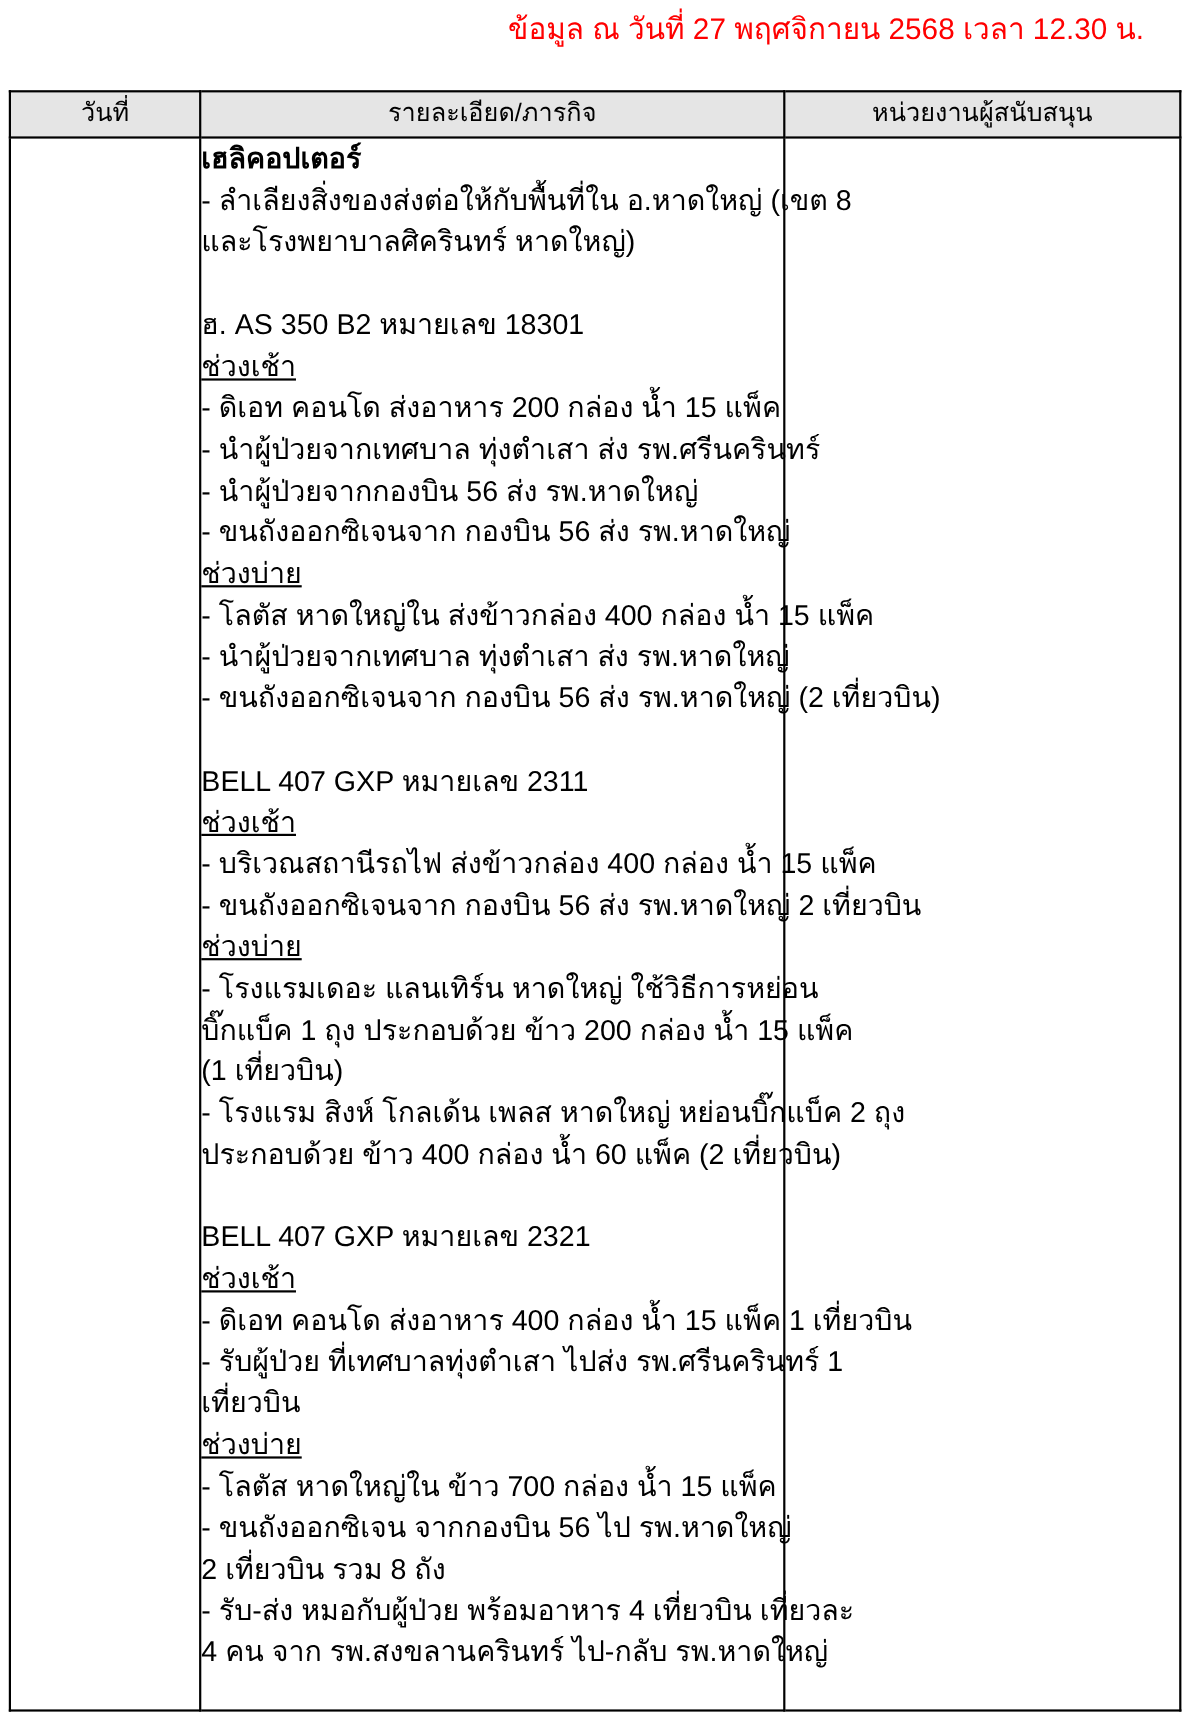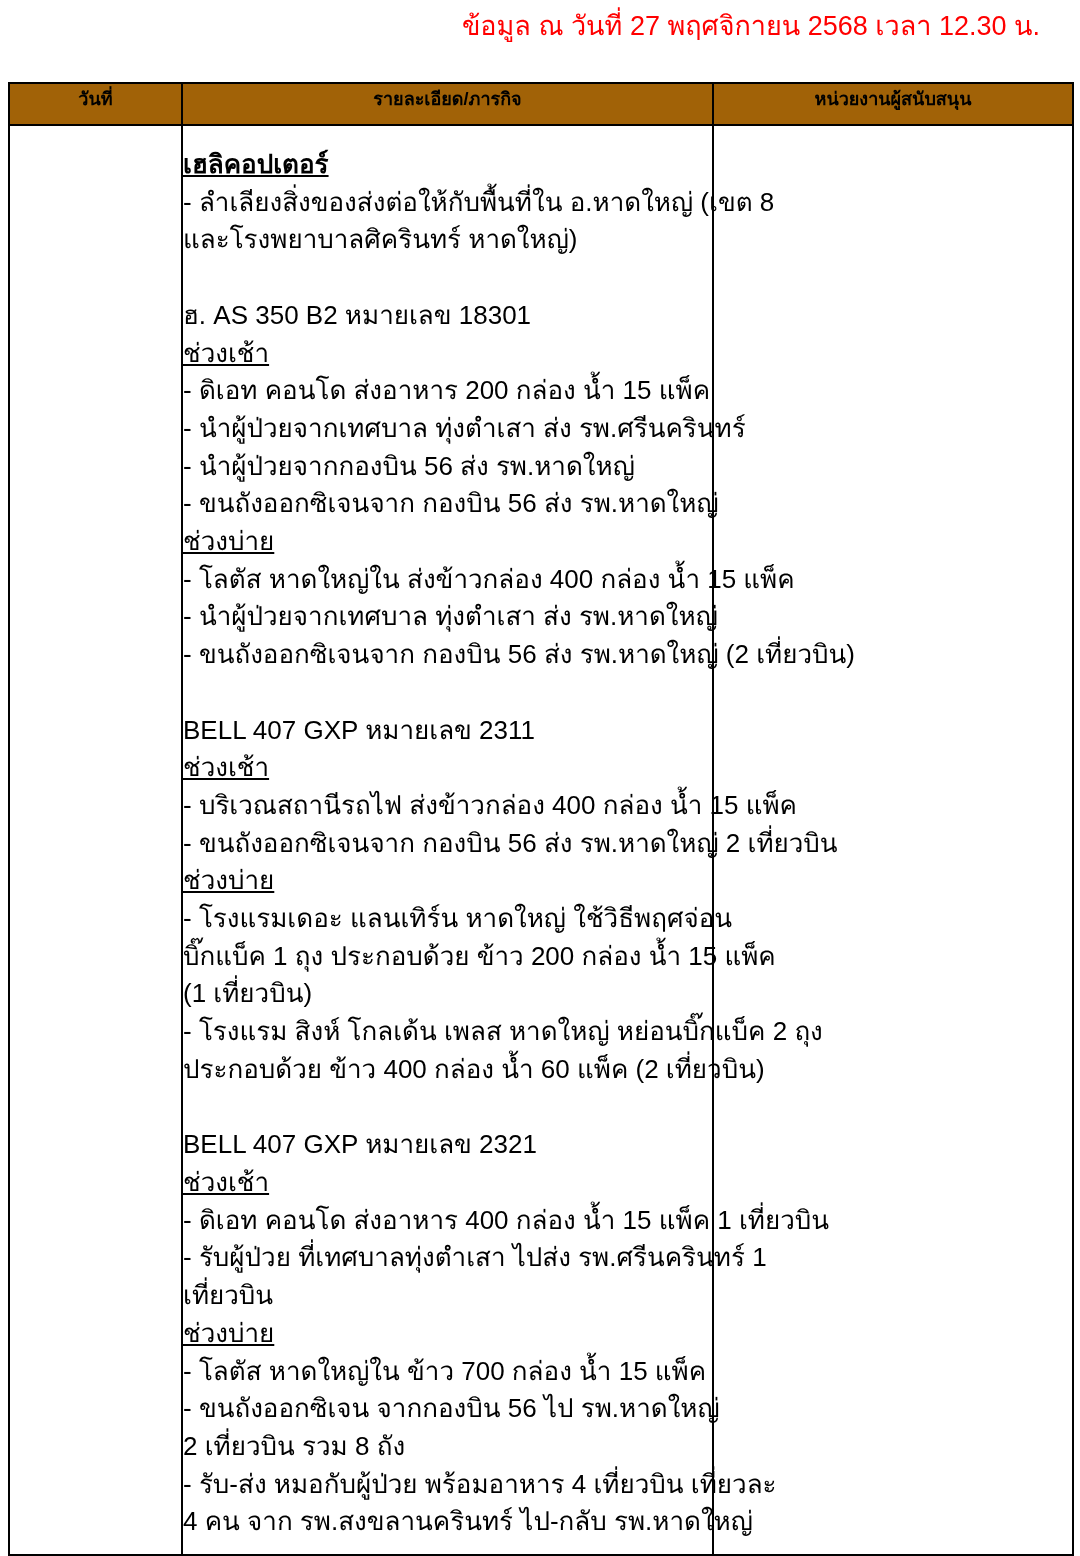--- a/index.html
+++ b/index.html
@@ -30,43 +30,43 @@
   }
   table.doc-table th, table.doc-table td{
     border:2px solid #000;
     vertical-align:top;
     padding:0;
   }
   .col-date{width:173px;}
   .col-details{width:531px;}
   .col-supporter{width:360px;}
   thead th{
-    background:#a16207;
+    background:#e5e5e5;
     height:40px;
     vertical-align:middle;
     text-align:center;
-    font-size:18px;
-    font-weight:700;
+    font-size:23px;
+    font-weight:400;
   }
   tbody td{
     height:1428px;
     background:#ffffff;
   }
   .details-cell{
     padding:5px 8px 0 11px;
     font-size:26px;
     line-height:37.7px;
   }
   .line{
     white-space:nowrap;
     min-height:37.7px;
   }
   .line.bold{font-weight:400;}
   .line.underline{text-decoration:underline;}
-  .line.bold-underline{font-weight:700;text-decoration:underline;margin-top:20px;}
+  .line.bold-underline{font-weight:700;}
   .line.blank{visibility:hidden;}
 </style>
 </head>
 <body>
 
 <div class="page">
 
   <div class="timestamp">ข้อมูล ณ วันที่ 27 พฤศจิกายน 2568 เวลา 12.30 น.</div>
 
   <table class="doc-table">
@@ -99,21 +99,21 @@
             <div class="line underline">ช่วงบ่าย</div>
             <div class="line normal">- โลตัส หาดใหญ่ใน ส่งข้าวกล่อง 400 กล่อง น้ำ 15 แพ็ค</div>
             <div class="line normal">- นำผู้ป่วยจากเทศบาล ทุ่งตำเสา ส่ง รพ.หาดใหญ่</div>
             <div class="line normal">- ขนถังออกซิเจนจาก กองบิน 56 ส่ง รพ.หาดใหญ่ (2 เที่ยวบิน)</div>
             <div class="line blank">&nbsp;</div>
             <div class="line bold">BELL 407 GXP หมายเลข 2311</div>
             <div class="line underline">ช่วงเช้า</div>
             <div class="line normal">- บริเวณสถานีรถไฟ ส่งข้าวกล่อง 400 กล่อง น้ำ 15 แพ็ค</div>
             <div class="line normal">- ขนถังออกซิเจนจาก กองบิน 56 ส่ง รพ.หาดใหญ่ 2 เที่ยวบิน</div>
             <div class="line underline">ช่วงบ่าย</div>
-            <div class="line normal">- โรงแรมเดอะ แลนเทิร์น หาดใหญ่  ใช้วิธีพฤศจ่อน</div>
+            <div class="line normal">- โรงแรมเดอะ แลนเทิร์น หาดใหญ่  ใช้วิธีการหย่อน</div>
             <div class="line normal">บิ๊กแบ็ค 1 ถุง ประกอบด้วย ข้าว 200 กล่อง น้ำ 15 แพ็ค</div>
             <div class="line normal">(1 เที่ยวบิน)</div>
             <div class="line normal">- โรงแรม สิงห์ โกลเด้น เพลส หาดใหญ่ หย่อนบิ๊กแบ็ค 2 ถุง</div>
             <div class="line normal">ประกอบด้วย ข้าว 400 กล่อง น้ำ 60 แพ็ค (2 เที่ยวบิน)</div>
             <div class="line blank">&nbsp;</div>
             <div class="line bold">BELL 407 GXP หมายเลข 2321</div>
             <div class="line underline">ช่วงเช้า</div>
             <div class="line normal">- ดิเอท คอนโด ส่งอาหาร 400 กล่อง น้ำ 15 แพ็ค 1 เที่ยวบิน</div>
             <div class="line normal">- รับผู้ป่วย ที่เทศบาลทุ่งตำเสา ไปส่ง รพ.ศรีนครินทร์ 1</div>
             <div class="line normal">เที่ยวบิน</div>

